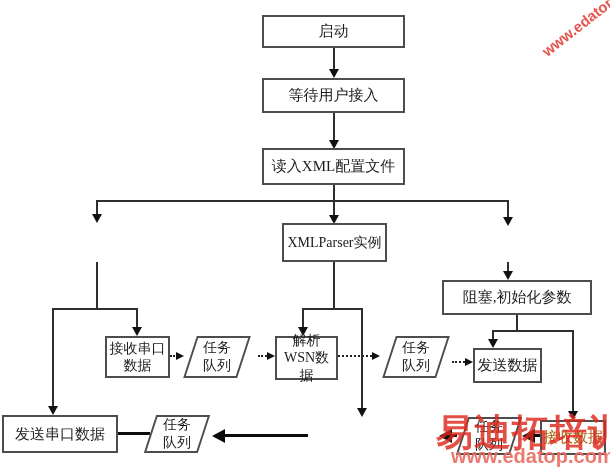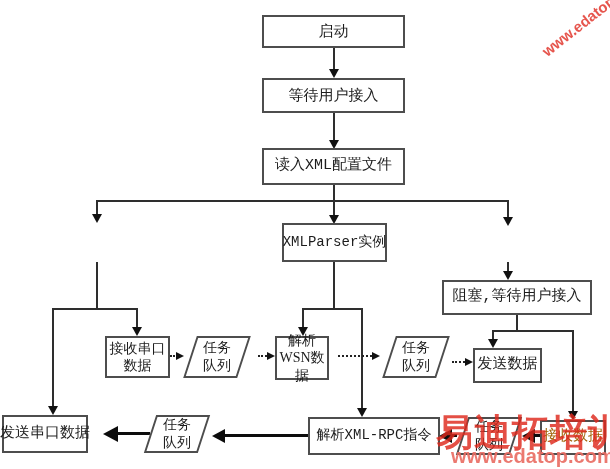--- a/index.html
+++ b/index.html
@@ -6,21 +6,21 @@
   #stage {
     position:relative; width:610px; height:469px; background:#ffffff;
     font-family:"Liberation Serif","DejaVu Serif",serif; overflow:hidden;
   }
   .node {
     position:absolute; box-sizing:border-box; border:2px solid #4d4d4d; background:#fff;
     display:flex; align-items:center; justify-content:center; text-align:center;
     font-size:15px; color:#1c1c1c; line-height:1.25; z-index:2;
   }
   .node.small { font-size:14px; }
-  .node .nowrap { white-space:nowrap;font-family:Liberation Mono, monospace; }
+  .node .nowrap { white-space:nowrap; }
   .pgram {
     position:absolute; box-sizing:border-box; border:2px solid #4d4d4d; background:#fff;
     transform:skewX(-18deg); display:flex; align-items:center; justify-content:center; z-index:2;
   }
   .pgram .unskew {
     transform:skewX(18deg); display:inline-block; width:34px; text-align:center;
     font-size:14px; color:#1c1c1c; line-height:1.3;
   }
   .vline { position:absolute; width:2px; background:#2e2e2e; z-index:1; }
   .hline { position:absolute; height:2px; background:#2e2e2e; z-index:1; }
@@ -56,38 +56,35 @@
     </div>
   <div class="node" style="left:262px;top:148px;width:143px;height:37px">
     <span class="nowrap">读入XML配置文件</span>
     </div>
 
   <div class="node small" style="left:282px;top:223px;width:105px;height:39px">
     <span class="nowrap">XMLParser实例</span>
     </div>
 
   <div class="node" style="left:442px;top:280px;width:150px;height:35px">
-    <span class="nowrap">阻塞,等待用户接入</span>
+    <span class="nowrap">阻塞,初始化参数</span>
     </div>
 
   <div class="node small" style="left:105px;top:336px;width:65px;height:42px">
     <span>接收串口数据</span>
     </div>
-  <div class="node small" style="left:275px;top:336px;width:54px;height:44px">
+  <div class="node small" style="left:275px;top:336px;width:63px;height:44px">
     <span>解析WSN数据</span>
     </div>
   <div class="node" style="left:473px;top:348px;width:69px;height:35px">
     <span class="nowrap">发送数据</span>
     </div>
 
-  <div class="node" style="left:2px;top:415px;width:86px;height:38px">
+  <div class="node" style="left:2px;top:415px;width:116px;height:38px">
     <span class="nowrap">发送串口数据</span>
-    </div>
-  <div class="node small" style="left:308px;top:417px;width:132px;height:38px">
-    <span class="nowrap">解析XML-RPC指令</span>
     </div>
   <div class="node" id="node-receive-data" style="left:540px;top:420px;width:66px;height:35px">
     <span class="nowrap">接收数据</span>
     </div>
 
   <div class="pgram" style="left:190px;top:336px;width:54px;height:42px">
     <span class="unskew">任务队列</span>
     </div>
   <div class="pgram" style="left:389px;top:336px;width:54px;height:42px">
     <span class="unskew">任务队列</span>

